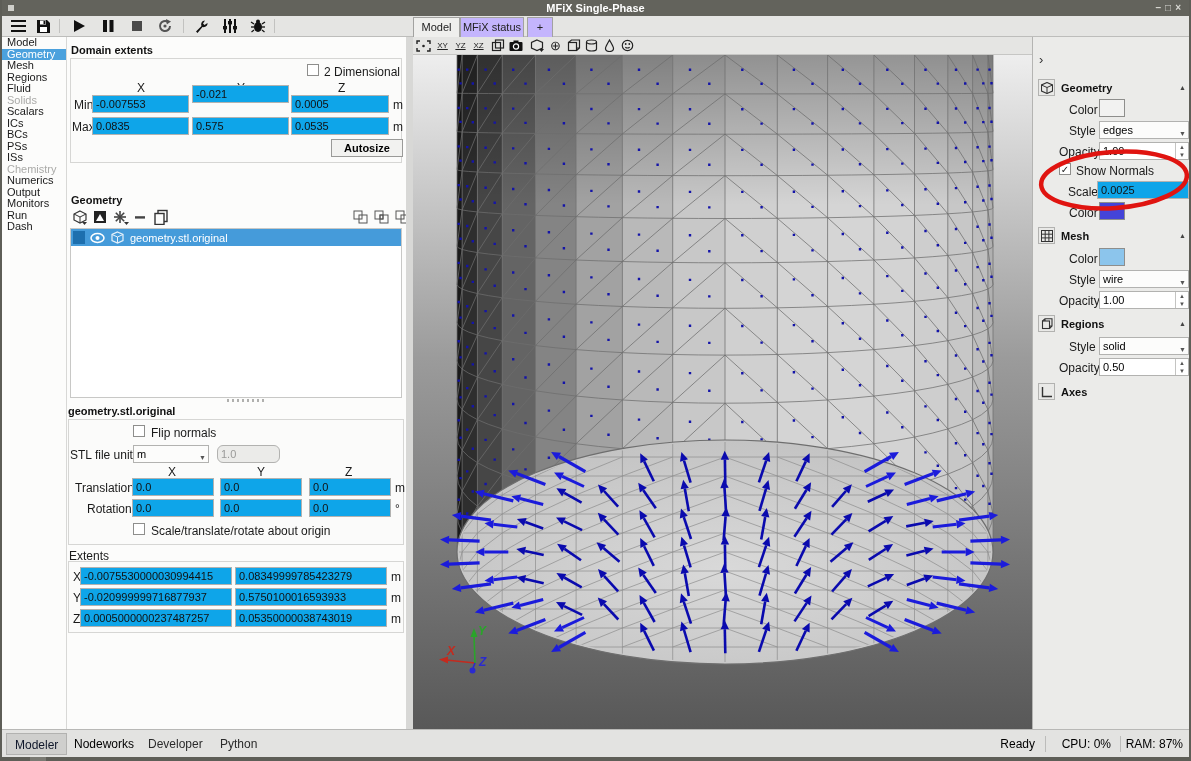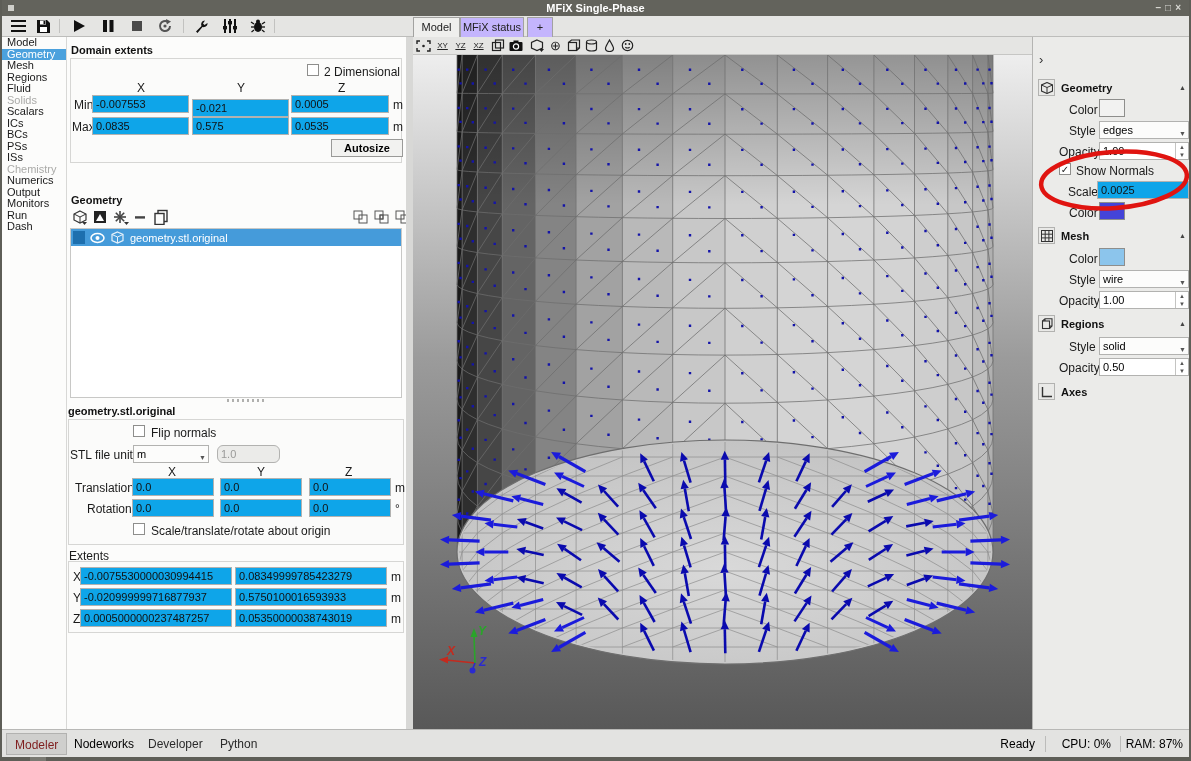--- a/index.html
+++ b/index.html
@@ -50,21 +50,21 @@
   #geo-list { position:absolute; border:1px solid #c8c8c6; background:#fff; }
   #geo-row { height:17px; background:#459bda; color:#fff; display:flex; align-items:center; font-size:11px; }
   
   #rpanel { left:1030px; top:37px; width:161px; height:692px; background:#ebebe9; border-left:1px solid #b4b4b2; font-size:11px; }
   .rp-title { position:absolute; font-weight:bold; font-size:11px; color:#111; }
   .rp-arrow { position:absolute; font-size:7px; color:#444; }
   .swatch { position:absolute; border:1px solid #8e8e8c; }
   
   #statusbar { left:0; top:729px; width:100%; height:28px; background:#e3e3e1; border-top:1px solid #b8b8b6; font-size:12px; }
   .mode { position:absolute; top:3px; height:22px; line-height:22px; padding:0 8px; color:#2b2b2b; }
-  .mode.active { background:#cfcfcd; border:1px solid #b2b2b0; color:#7f1d1d; }
+  .mode.active { background:#cfcfcd; border:1px solid #b2b2b0; color:#0f172a; }
   .mode.disabled { color:#000000; }
   .st-sep { position:absolute; top:6px; width:1px; height:16px; background:#bcbcba; }
   #bottomedge { left:0; top:757px; width:100%; height:4px; background:#5e5e57; }
   
   #vp-toolbar { left:411px; top:37px; width:619px; height:18px; background:#e5e5e3; border-bottom:1px solid #c6c6c4; }
   .vpi { position:absolute; top:1px; width:17px; height:15px; display:flex; align-items:center; justify-content:center;
          font-size:8px; color:#222; }
   #viewport { left:411px; top:55px; width:619px; height:674px; overflow:hidden; }
   svg text { font-family:"Liberation Sans",sans-serif; }
   #annot { left:1032px; top:145px; width:159px; height:72px; pointer-events:none; }
@@ -182,21 +182,21 @@
 
     <div class="sect-title abs" style="left:4px;top:7px;">Domain extents</div>
     <div class="gbox" style="left:3px;top:21px;width:332px;height:105px;"></div>
     <div class="chk" style="left:240px;top:27px;"></div>
     <div class="lbl" style="left:257px;top:28px;">2 Dimensional</div>
     <div class="lbl" style="left:70px;top:44px;">X</div>
     <div class="lbl" style="left:170px;top:44px;">Y</div>
     <div class="lbl" style="left:271px;top:44px;">Z</div>
     <div class="lbl" style="left:7px;top:61px;">Min</div>
     <input class="tin" style="left: 25px; top: 58px; width: 97px;" value="-0.007553">
-    <input class="tin" style="left: 125px; top: 62px; width: 97px;" value="-0.021">
+    <input class="tin" style="left: 125px; top: 48px; width: 97px;" value="-0.021">
     <input class="tin" style="left: 224px; top: 58px; width: 98px;" value="0.0005">
     <div class="lbl" style="left:326px;top:61px;">m</div>
     <div class="lbl" style="left:5px;top:83px;">Max</div>
     <input class="tin" style="left: 25px; top: 80px; width: 97px;" value="0.0835">
     <input class="tin" style="left: 125px; top: 80px; width: 97px;" value="0.575">
     <input class="tin" style="left: 224px; top: 80px; width: 98px;" value="0.0535">
     <div class="lbl" style="left:326px;top:83px;">m</div>
     <div class="btn" style="left:264px;top:102px;width:72px;height:18px;line-height:16px;">Autosize</div>
 
     <div class="sect-title abs" style="left:4px;top:157px;">Geometry</div>

